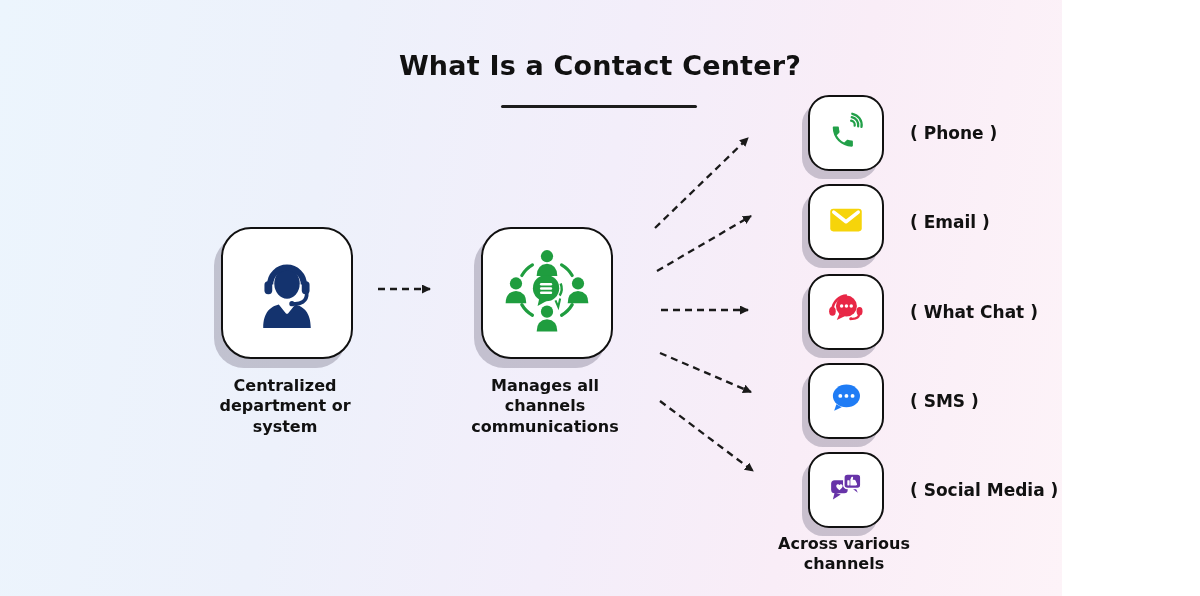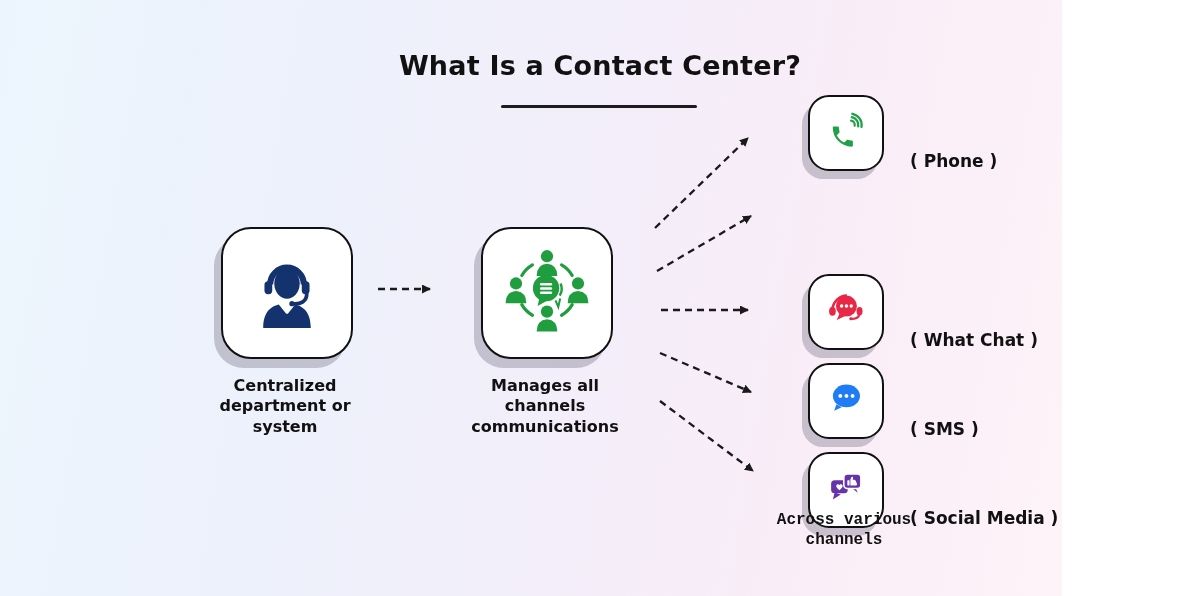--- a/index.html
+++ b/index.html
@@ -22,23 +22,23 @@
     box-shadow:-7px 9px 0 rgba(122,115,138,0.38);
   }
   .big-box{width:128px;height:128px;border-radius:30px;}
   .box-source{left:221px;top:227px;}
   .box-hub{left:481px;top:227px;}
   .node-label{
     position:absolute;text-align:center;font-size:16px;font-weight:700;color:#111;line-height:1.28;z-index:2;
   }
   .label-source{left:199px;top:376px;width:172px;}
   .label-hub{left:465px;top:376px;width:160px;}
-  .label-footer{left:764px;top:510px;width:160px;font-family:Liberation Mono, monospace;}
+  .label-footer{left:764px;top:534px;width:160px;}
   .channel-row{
-    position:absolute;left:808px;display:flex;align-items:flex-end;gap:26px;z-index:2;
+    position:absolute;left:808px;display:flex;align-items:center;gap:26px;z-index:2;
   }
   .channel-box{
     width:72px;height:72px;border-radius:21px;background:#fff;border:2.5px solid #111;
     display:flex;align-items:center;justify-content:center;
     box-shadow:-6px 8px 0 rgba(122,115,138,0.38);
   }
   .channel-label{font-size:17px;font-weight:700;color:#111;white-space:nowrap;}
   .arrow-layer{position:absolute;left:0;top:0;z-index:1;}
 </style>
 </head>
@@ -124,20 +124,31 @@
             <path d="M29.9,12.1 A5,5 0 0 1 33.9,17.9"></path>
             <path d="M30.6,8.2 A9,9 0 0 1 37.9,18.6"></path>
             <path d="M31.2,4.3 A13,13 0 0 1 41.7,19.3"></path>
           </g>
         </svg>
       </span>
     </div>
     <span class="channel-label">( Phone )</span>
   </div>
 
+  <div class="channel-row" style="top:184px;">
+    <div class="channel-box">
+      <span>
+        <svg width="42" height="42" viewBox="0 0 48 48">
+          <rect x="6" y="11" width="36" height="26" rx="3.5" fill="#f6d40a"></rect>
+          <path d="M10,15 L24,26 L38,15" fill="none" stroke="#ffffff" stroke-width="4" stroke-linecap="round" stroke-linejoin="round"></path>
+        </svg>
+      </span>
+    </div>
+    <span class="channel-label">( Email )</span>
+  </div>
 
   <div class="channel-row" style="top:274px;">
     <div class="channel-box">
       <span>
         <svg width="42" height="42" viewBox="0 0 48 48">
           <path d="M8.5,24 A17,17 0 0 1 25,7.5" fill="none" stroke="#e82746" stroke-width="3"></path>
           <path d="M39,29 Q38.5,34.5 30,34" fill="none" stroke="#e82746" stroke-width="2.6" stroke-linecap="round"></path>
           <g fill="#e82746">
             <ellipse cx="8.5" cy="25.5" rx="3.8" ry="5.2"></ellipse>
             <ellipse cx="39.5" cy="25.5" rx="3.4" ry="4.8"></ellipse>

